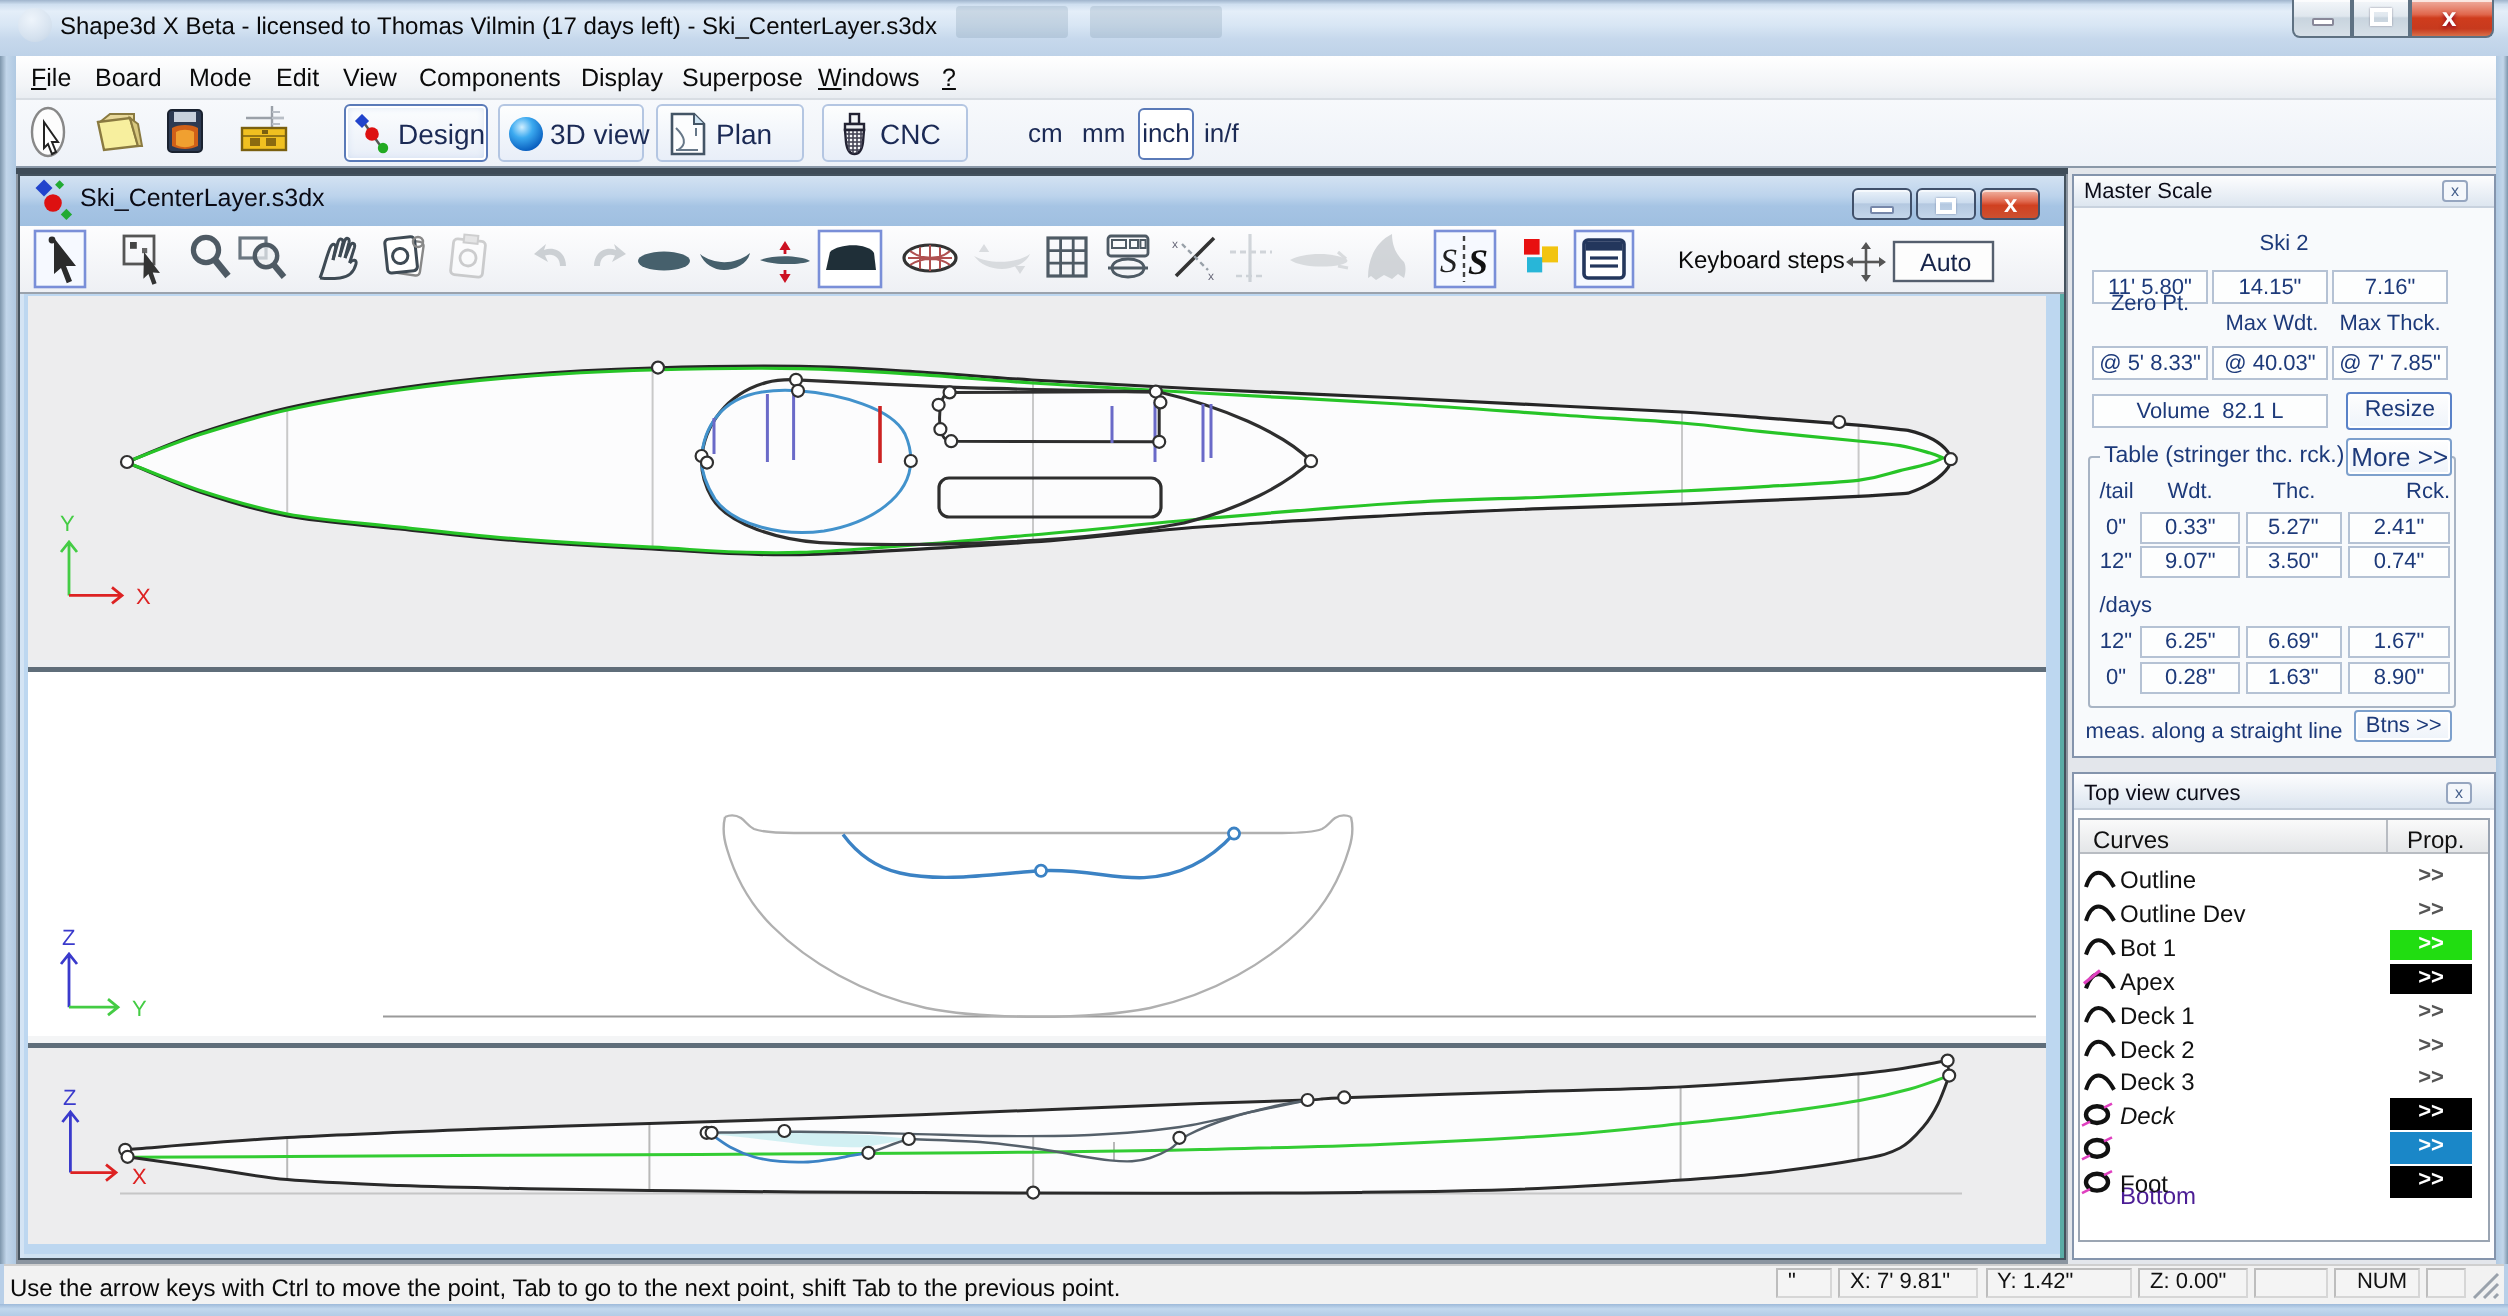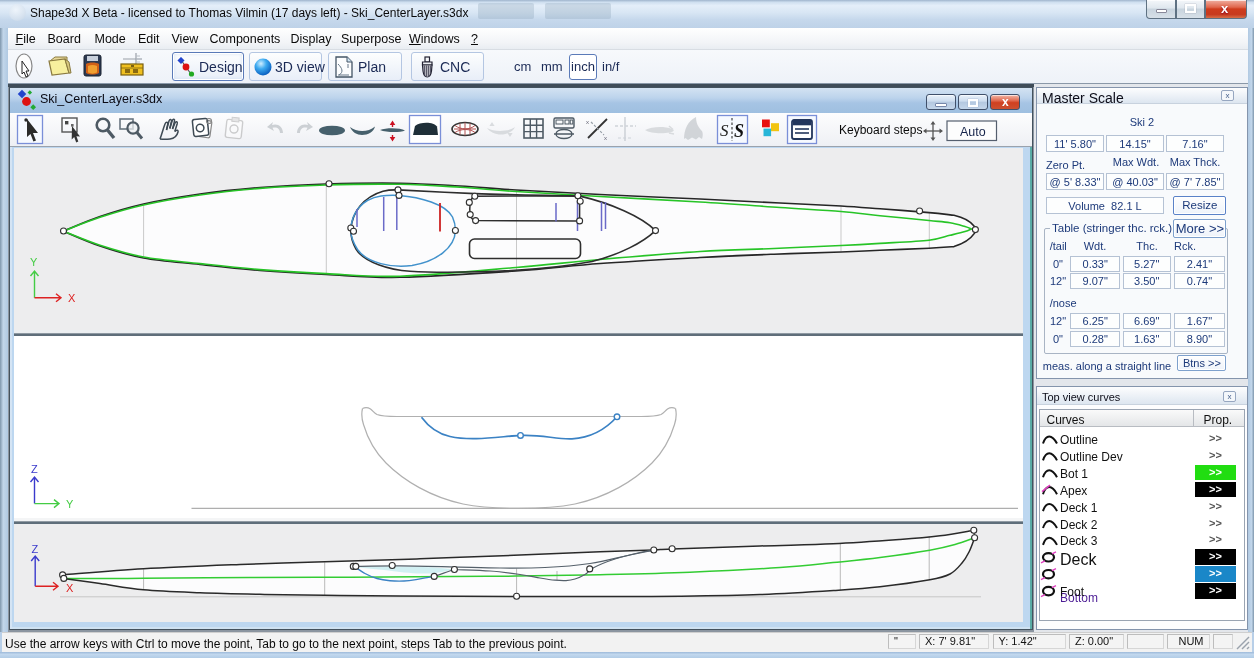--- a/index.html
+++ b/index.html
@@ -362,58 +362,58 @@
       <path d="M 35.2,586.3 V 557 M 31.2,561 L 35.2,556 L 39.2,561" stroke="#3a3acc"></path>
       <path d="M 35.2,586.3 H 57 M 53,582.3 L 58,586.3 L 53,590.3" stroke="#dd2222"></path>
     </g>
     <text x="31.5" y="552.5" font-size="11" fill="#3a3acc">Z</text>
     <text x="66" y="592" font-size="11" fill="#dd2222">X</text>
   </svg>
 <div class="abs" style="left:1034px;top:84px;width:214px;height:548px;background:#e3e6eb;"></div>
 <div class="abs" style="left:1036px;top:87px;width:212px;height:292px;border:1px solid #8494ac;background:#f8fafc;">
     <div class="abs" style="left:0;top:0;width:210px;height:16px;background:linear-gradient(180deg,#fdfdfe,#dde6f0);border-bottom:1px solid #c8d2de;"></div>
   </div>
-<div class="abs" style="left:1042.0px;top:89.5px;font-size:14px;color:#0c0c18;">Master Scale</div>
+<div class="abs" style="left:1042.0px;top:89.5px;font-size:11px;color:#0c0c18;">Master Scale</div>
 <div class="abs" style="left:1221px;top:89.5px;width:13px;height:11px;border:1px solid #96a6c0;border-radius:2px;background:#f4f7fb;color:#46608c;font-size:8px;text-align:center;line-height:10px;">x</div>
 <div class="abs" style="left:1036.0px;top:115.5px;font-size:11px;color:#1d3a7a;width:212.0px;text-align:center;">Ski 2</div>
 <div class="abs" style="left:1046.0px;top:135.0px;width:58.0px;height:17.0px;border:1px solid #b5c2d4;background:#fdfefe;font-size:11px;color:#1d3a7a;text-align:center;line-height:16.0px;">11' 5.80"</div>
 <div class="abs" style="left:1106.0px;top:135.0px;width:58.0px;height:17.0px;border:1px solid #b5c2d4;background:#fdfefe;font-size:11px;color:#1d3a7a;text-align:center;line-height:16.0px;">14.15"</div>
 <div class="abs" style="left:1166.0px;top:135.0px;width:58.0px;height:17.0px;border:1px solid #b5c2d4;background:#fdfefe;font-size:11px;color:#1d3a7a;text-align:center;line-height:16.0px;">7.16"</div>
-<div class="abs" style="left:1046.0px;top:159px;font-size:11px;color:#1d3a7a;width:58.0px;text-align:left;">Zero Pt.</div>
+<div class="abs" style="left:1046.0px;top:146px;font-size:11px;color:#1d3a7a;width:58.0px;text-align:center;">Zero Pt.</div>
 <div class="abs" style="left:1106.0px;top:155.5px;font-size:11px;color:#1d3a7a;width:60.0px;text-align:center;">Max Wdt.</div>
 <div class="abs" style="left:1164.0px;top:155.5px;font-size:11px;color:#1d3a7a;width:62.0px;text-align:center;">Max Thck.</div>
 <div class="abs" style="left:1046.0px;top:173.4px;width:58.0px;height:17.0px;border:1px solid #b5c2d4;background:#fdfefe;font-size:11px;color:#1d3a7a;text-align:center;line-height:16.0px;">@ 5' 8.33"</div>
 <div class="abs" style="left:1106.0px;top:173.4px;width:58.0px;height:17.0px;border:1px solid #b5c2d4;background:#fdfefe;font-size:11px;color:#1d3a7a;text-align:center;line-height:16.0px;">@ 40.03"</div>
 <div class="abs" style="left:1166.0px;top:173.4px;width:58.0px;height:17.0px;border:1px solid #b5c2d4;background:#fdfefe;font-size:11px;color:#1d3a7a;text-align:center;line-height:16.0px;">@ 7' 7.85"</div>
 <div class="abs" style="left:1046.0px;top:196.5px;width:118.0px;height:17.0px;border:1px solid #b5c2d4;background:#fdfefe;font-size:11px;color:#1d3a7a;text-align:center;line-height:16.0px;">Volume&nbsp; 82.1 L</div>
 <div class="abs" style="left:1173.4px;top:196.0px;width:53.0px;height:18.5px;border:1.5px solid #5a82c8;border-radius:2px;background:linear-gradient(180deg,#fefefe,#eef3fa);font-size:11.5px;color:#1d3a7a;text-align:center;line-height:16.5px;box-shadow:inset 0 0 0 1px #fff;">Resize</div>
 <div class="abs" style="left:1044px;top:227.7px;width:184px;height:126px;border:1px solid #a8b4c4;border-radius:2px;"></div>
 <div class="abs" style="left:1050px;top:221.5px;background:#f8fafc;padding:0 2px;font-size:11.5px;color:#1d3a7a;">Table (stringer thc. rck.)</div>
 <div class="abs" style="left:1173.4px;top:218.5px;width:53.0px;height:19.0px;border:1px solid #7da0cc;border-radius:2px;background:linear-gradient(180deg,#fefefe,#eef3fa);font-size:13px;color:#1d3a7a;text-align:center;line-height:17.0px;box-shadow:inset 0 0 0 1px #fff;">More &gt;&gt;</div>
 <div class="abs" style="left:1049.7px;top:240.0px;font-size:11px;color:#1d3a7a;">/tail</div>
 <div class="abs" style="left:1070.0px;top:240.0px;font-size:11px;color:#1d3a7a;width:50.0px;text-align:center;">Wdt.</div>
 <div class="abs" style="left:1122.0px;top:240.0px;font-size:11px;color:#1d3a7a;width:50.0px;text-align:center;">Thc.</div>
-<div class="abs" style="left:1174.0px;top:240.0px;font-size:11px;color:#1d3a7a;width:51.0px;text-align:left;">Rck.</div>
+<div class="abs" style="left:1174.0px;top:240.0px;font-size:11px;color:#1d3a7a;width:51.0px;text-align:right;">Rck.</div>
 <div class="abs" style="left:1049.0px;top:257.5px;font-size:11px;color:#1d3a7a;width:18.0px;text-align:center;">0"</div>
 <div class="abs" style="left:1070.2px;top:255.5px;width:50.0px;height:16.0px;border:1px solid #b5c2d4;background:#fdfefe;font-size:11px;color:#1d3a7a;text-align:center;line-height:15.0px;">0.33"</div>
 <div class="abs" style="left:1122.7px;top:255.5px;width:48.0px;height:16.0px;border:1px solid #b5c2d4;background:#fdfefe;font-size:11px;color:#1d3a7a;text-align:center;line-height:15.0px;">5.27"</div>
 <div class="abs" style="left:1174.0px;top:255.5px;width:51.0px;height:16.0px;border:1px solid #b5c2d4;background:#fdfefe;font-size:11px;color:#1d3a7a;text-align:center;line-height:15.0px;">2.41"</div>
 <div class="abs" style="left:1049.0px;top:274.9px;font-size:11px;color:#1d3a7a;width:18.0px;text-align:center;">12"</div>
 <div class="abs" style="left:1070.2px;top:272.9px;width:50.0px;height:16.0px;border:1px solid #b5c2d4;background:#fdfefe;font-size:11px;color:#1d3a7a;text-align:center;line-height:15.0px;">9.07"</div>
 <div class="abs" style="left:1122.7px;top:272.9px;width:48.0px;height:16.0px;border:1px solid #b5c2d4;background:#fdfefe;font-size:11px;color:#1d3a7a;text-align:center;line-height:15.0px;">3.50"</div>
 <div class="abs" style="left:1174.0px;top:272.9px;width:51.0px;height:16.0px;border:1px solid #b5c2d4;background:#fdfefe;font-size:11px;color:#1d3a7a;text-align:center;line-height:15.0px;">0.74"</div>
 <div class="abs" style="left:1049.0px;top:314.5px;font-size:11px;color:#1d3a7a;width:18.0px;text-align:center;">12"</div>
 <div class="abs" style="left:1070.2px;top:312.5px;width:50.0px;height:16.0px;border:1px solid #b5c2d4;background:#fdfefe;font-size:11px;color:#1d3a7a;text-align:center;line-height:15.0px;">6.25"</div>
 <div class="abs" style="left:1122.7px;top:312.5px;width:48.0px;height:16.0px;border:1px solid #b5c2d4;background:#fdfefe;font-size:11px;color:#1d3a7a;text-align:center;line-height:15.0px;">6.69"</div>
 <div class="abs" style="left:1174.0px;top:312.5px;width:51.0px;height:16.0px;border:1px solid #b5c2d4;background:#fdfefe;font-size:11px;color:#1d3a7a;text-align:center;line-height:15.0px;">1.67"</div>
 <div class="abs" style="left:1049.0px;top:332.5px;font-size:11px;color:#1d3a7a;width:18.0px;text-align:center;">0"</div>
 <div class="abs" style="left:1070.2px;top:330.5px;width:50.0px;height:16.0px;border:1px solid #b5c2d4;background:#fdfefe;font-size:11px;color:#1d3a7a;text-align:center;line-height:15.0px;">0.28"</div>
 <div class="abs" style="left:1122.7px;top:330.5px;width:48.0px;height:16.0px;border:1px solid #b5c2d4;background:#fdfefe;font-size:11px;color:#1d3a7a;text-align:center;line-height:15.0px;">1.63"</div>
 <div class="abs" style="left:1174.0px;top:330.5px;width:51.0px;height:16.0px;border:1px solid #b5c2d4;background:#fdfefe;font-size:11px;color:#1d3a7a;text-align:center;line-height:15.0px;">8.90"</div>
-<div class="abs" style="left:1049.7px;top:296.5px;font-size:11px;color:#1d3a7a;">/nose</div>
+<div class="abs" style="left:1049.7px;top:296.5px;font-size:11px;color:#1d3a7a;">/days</div>
 <div class="abs" style="left:1177.4px;top:354.5px;width:49.0px;height:16.5px;border:1px solid #7da0cc;border-radius:2px;background:linear-gradient(180deg,#fefefe,#eef3fa);font-size:11.0px;color:#1d3a7a;text-align:center;line-height:14.5px;box-shadow:inset 0 0 0 1px #fff;">Btns &gt;&gt;</div>
 <div class="abs" style="left:1042.8px;top:359.5px;font-size:11px;color:#1d3a7a;">meas. along a straight line</div>
 <div class="abs" style="left:1036px;top:386px;width:212px;height:244px;border:1px solid #8494ac;background:#fdfdfe;">
     <div class="abs" style="left:0;top:0;width:210px;height:18px;background:linear-gradient(180deg,#fdfdfe,#dde6f0);border-bottom:1px solid #c8d2de;"></div>
   </div>
 <div class="abs" style="left:1042.0px;top:390.5px;font-size:11px;color:#0c0c18;">Top view curves</div>
 <div class="abs" style="left:1223px;top:390.5px;width:13px;height:11px;border:1px solid #96a6c0;border-radius:2px;background:#f4f7fb;color:#46608c;font-size:8px;text-align:center;line-height:10px;">x</div>
 <div class="abs" style="left:1039px;top:409px;width:206px;height:212px;border:1px solid #9aa4b2;background:#fff;"></div>
 <div class="abs" style="left:1040px;top:410px;width:204px;height:17px;background:linear-gradient(180deg,#fafafa,#e4e6e8);border-bottom:1px solid #b8bcc2;"></div>
 <div class="abs" style="left:1193.3px;top:410px;width:1px;height:17px;background:#b8bcc2;"></div>
@@ -426,21 +426,21 @@
 <div class="abs" style="left:1060.0px;top:466.8px;font-size:12px;color:#111;">Bot 1</div>
 <div class="abs" style="left:1195px;top:464.8px;width:41px;height:15.5px;background:#21dd11;color:#fff;font-size:11px;text-align:center;line-height:15px;font-weight:bold;">&gt;&gt;</div>
 <div class="abs" style="left:1060.0px;top:483.7px;font-size:12px;color:#111;">Apex</div>
 <div class="abs" style="left:1195px;top:481.7px;width:41px;height:15.5px;background:#000000;color:#fff;font-size:11px;text-align:center;line-height:15px;font-weight:bold;">&gt;&gt;</div>
 <div class="abs" style="left:1060.0px;top:500.6px;font-size:12px;color:#111;">Deck 1</div>
 <div class="abs" style="left:1195px;top:498.6px;width:41px;color:#555;font-size:11px;text-align:center;line-height:15px;font-weight:bold;">&gt;&gt;</div>
 <div class="abs" style="left:1060.0px;top:517.5px;font-size:12px;color:#111;">Deck 2</div>
 <div class="abs" style="left:1195px;top:515.5px;width:41px;color:#555;font-size:11px;text-align:center;line-height:15px;font-weight:bold;">&gt;&gt;</div>
 <div class="abs" style="left:1060.0px;top:534.4px;font-size:12px;color:#111;">Deck 3</div>
 <div class="abs" style="left:1195px;top:532.4px;width:41px;color:#555;font-size:11px;text-align:center;line-height:15px;font-weight:bold;">&gt;&gt;</div>
-<div class="abs" style="left:1060.0px;top:551.3px;font-size:16px;color:#111;">Deck</div>
+<div class="abs" style="left:1060.0px;top:551.3px;font-size:12px;color:#111;font-style:italic;">Deck</div>
 <div class="abs" style="left:1195px;top:549.3px;width:41px;height:15.5px;background:#000000;color:#fff;font-size:11px;text-align:center;line-height:15px;font-weight:bold;">&gt;&gt;</div>
 <div class="abs" style="left:1060.0px;top:568.2px;font-size:12px;color:#4c1d95;margin-top:23px;">Bottom</div>
 <div class="abs" style="left:1195px;top:566.2px;width:41px;height:15.5px;background:#1a87c8;color:#fff;font-size:11px;text-align:center;line-height:15px;font-weight:bold;">&gt;&gt;</div>
 <div class="abs" style="left:1060.0px;top:585.1px;font-size:12px;color:#111;">Foot</div>
 <div class="abs" style="left:1195px;top:583.1px;width:41px;height:15.5px;background:#000000;color:#fff;font-size:11px;text-align:center;line-height:15px;font-weight:bold;">&gt;&gt;</div>
 <svg class="abs" style="left:1040px;top:428px" width="25" height="190" viewBox="1040 428 25 190">
     <path d="M 1043.0,443.5 C 1046.0,434.0 1052.0,434.0 1057.0,443.5" stroke="#111" stroke-width="2" fill="none"></path>
     <path d="M 1043.0,460.4 C 1046.0,450.9 1052.0,450.9 1057.0,460.4" stroke="#111" stroke-width="2" fill="none"></path>
     <path d="M 1043.0,477.3 C 1046.0,467.8 1052.0,467.8 1057.0,477.3" stroke="#111" stroke-width="2" fill="none"></path>
     <path d="M 1043.0,494.2 C 1046.0,484.7 1052.0,484.7 1057.0,494.2" stroke="#111" stroke-width="2" fill="none"></path>
@@ -449,21 +449,21 @@
     <path d="M 1043.0,528.0 C 1046.0,518.5 1052.0,518.5 1057.0,528.0" stroke="#111" stroke-width="2" fill="none"></path>
     <path d="M 1043.0,544.9 C 1046.0,535.4 1052.0,535.4 1057.0,544.9" stroke="#111" stroke-width="2" fill="none"></path>
     <ellipse cx="1048.5" cy="557.3" rx="5.5" ry="4.2" stroke="#111" stroke-width="2.2" fill="none"></ellipse>
     <path d="M 1052.0,553.8 l 4,-2 M 1045.0,560.8 l -4,2" stroke="#e040c0" stroke-width="1.3"></path>
     <ellipse cx="1048.5" cy="574.2" rx="5.5" ry="4.2" stroke="#111" stroke-width="2.2" fill="none"></ellipse>
     <path d="M 1052.0,570.7 l 4,-2 M 1045.0,577.7 l -4,2" stroke="#e040c0" stroke-width="1.3"></path>
     <ellipse cx="1048.5" cy="591.1" rx="5.5" ry="4.2" stroke="#111" stroke-width="2.2" fill="none"></ellipse>
     <path d="M 1052.0,587.6 l 4,-2 M 1045.0,594.6 l -4,2" stroke="#e040c0" stroke-width="1.3"></path>
   </svg>
 <div class="abs" id="statusbar" style="left:2px;top:632px;width:1250px;height:20px;background:#f2f2f2;border-top:1px solid #cfcfcf;">
-    <span class="abs" style="left:3px;top:3.5px;font-size:12px;color:#0a0a0a;">Use the arrow keys with Ctrl to move the point, Tab to go to the next point, steps Tab to the previous point.</span>
+    <span class="abs" style="left:3px;top:3.5px;font-size:12px;color:#0a0a0a;">Use the arrow keys with Ctrl to move the point, Tab to go to the next point, shift Tab to the previous point.</span>
   </div>
 <div class="sfield" style="left:888.0px;width:28.0px;top:634px;padding-left:5px;">"</div>
 <div class="sfield" style="left:919.0px;width:70.0px;top:634px;padding-left:5px;">X: 7' 9.81"</div>
 <div class="sfield" style="left:992.5px;width:73.0px;top:634px;padding-left:5px;">Y: 1.42"</div>
 <div class="sfield" style="left:1069.0px;width:55.0px;top:634px;padding-left:5px;">Z: 0.00"</div>
 <div class="sfield" style="left:1127.0px;width:37.0px;top:634px;padding-left:5px;"></div>
 <div class="sfield" style="left:1167.0px;width:43.0px;top:634px;padding-left:5px;text-align:center;">NUM</div>
 <div class="sfield" style="left:1213.0px;width:20.0px;top:634px;padding-left:5px;"></div>
 <svg class="abs" style="left:1236px;top:636px" width="14" height="14">
     <g stroke="#9aa2ac" stroke-width="1.5">

